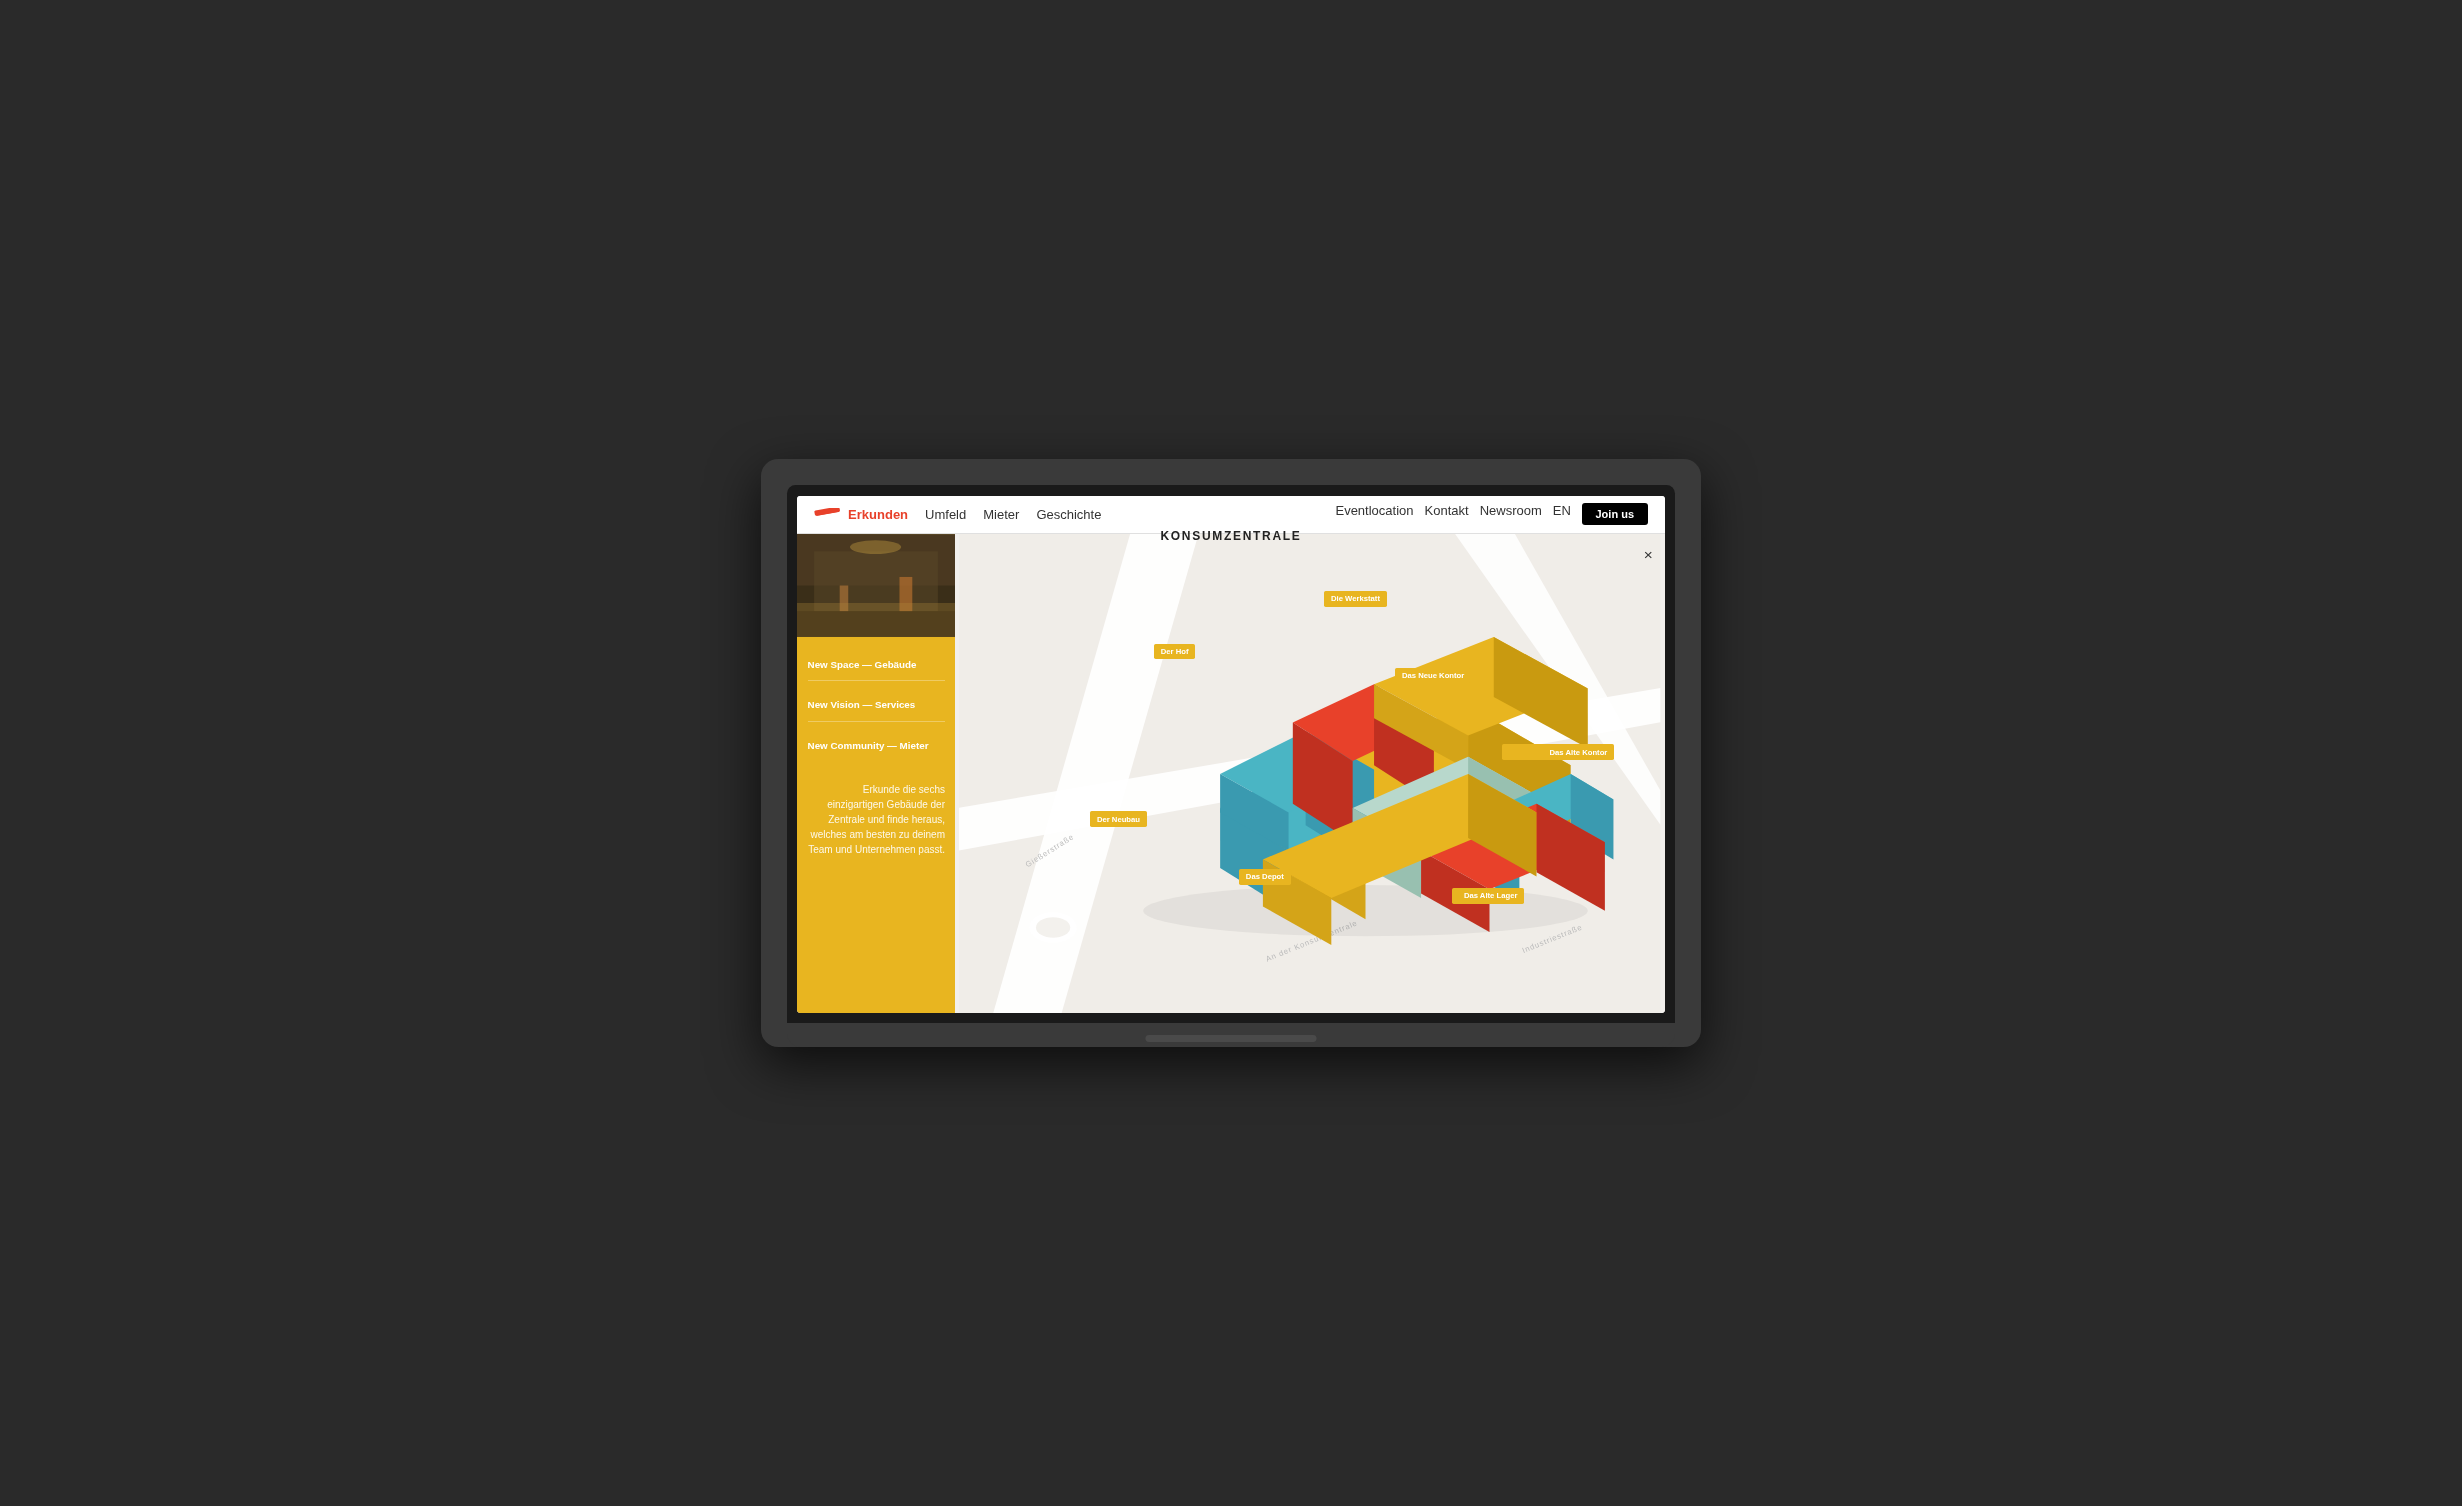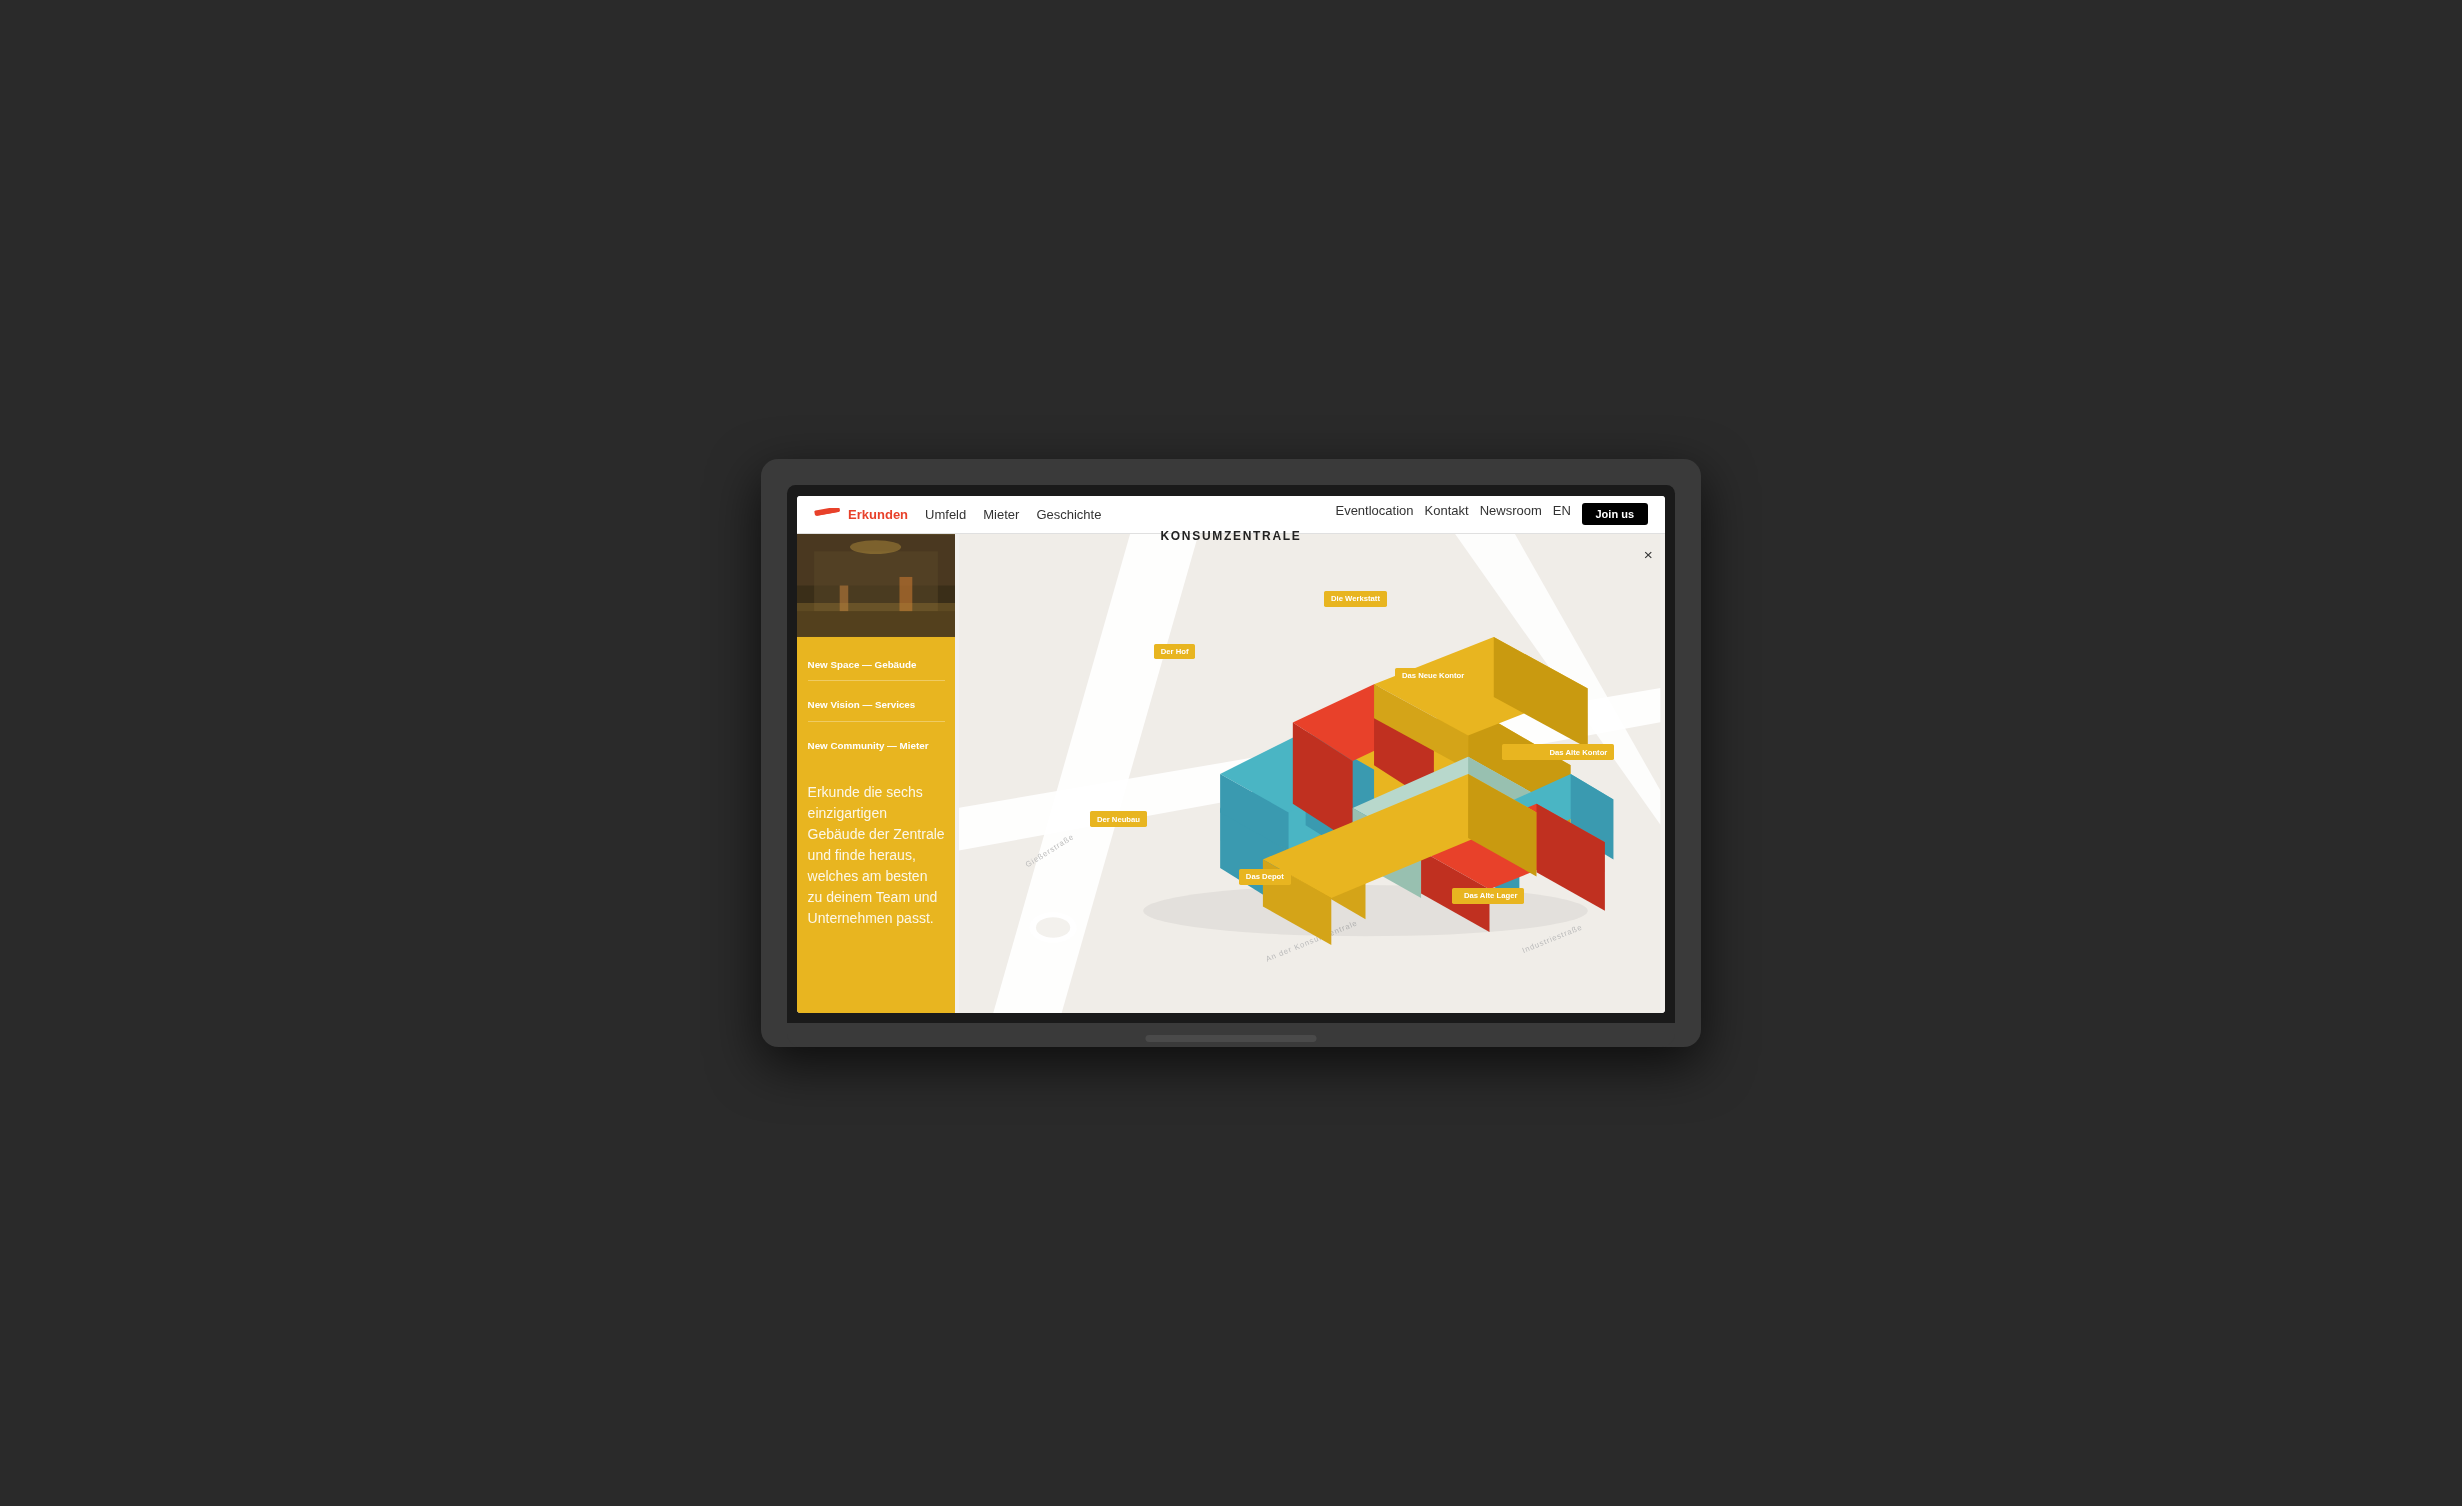--- a/index.html
+++ b/index.html
@@ -164,23 +164,24 @@
       cursor: pointer;
       line-height: 1.3;
     }
     .sidebar-menu-item:last-child {
       border-bottom: none;
     }
 
     .sidebar-description {
       padding: 6.8px 10.3px 13.7px 10.3px;
       color: white;
-      font-size: 14px;
+      font-size: 10px;
       line-height: 1.5;
       opacity: 0.9;
+      text-align: right;
     }
 
     
     .map-area {
       flex: 1;
       background: #f2f0ed;
       position: relative;
       overflow: hidden;
     }
 

